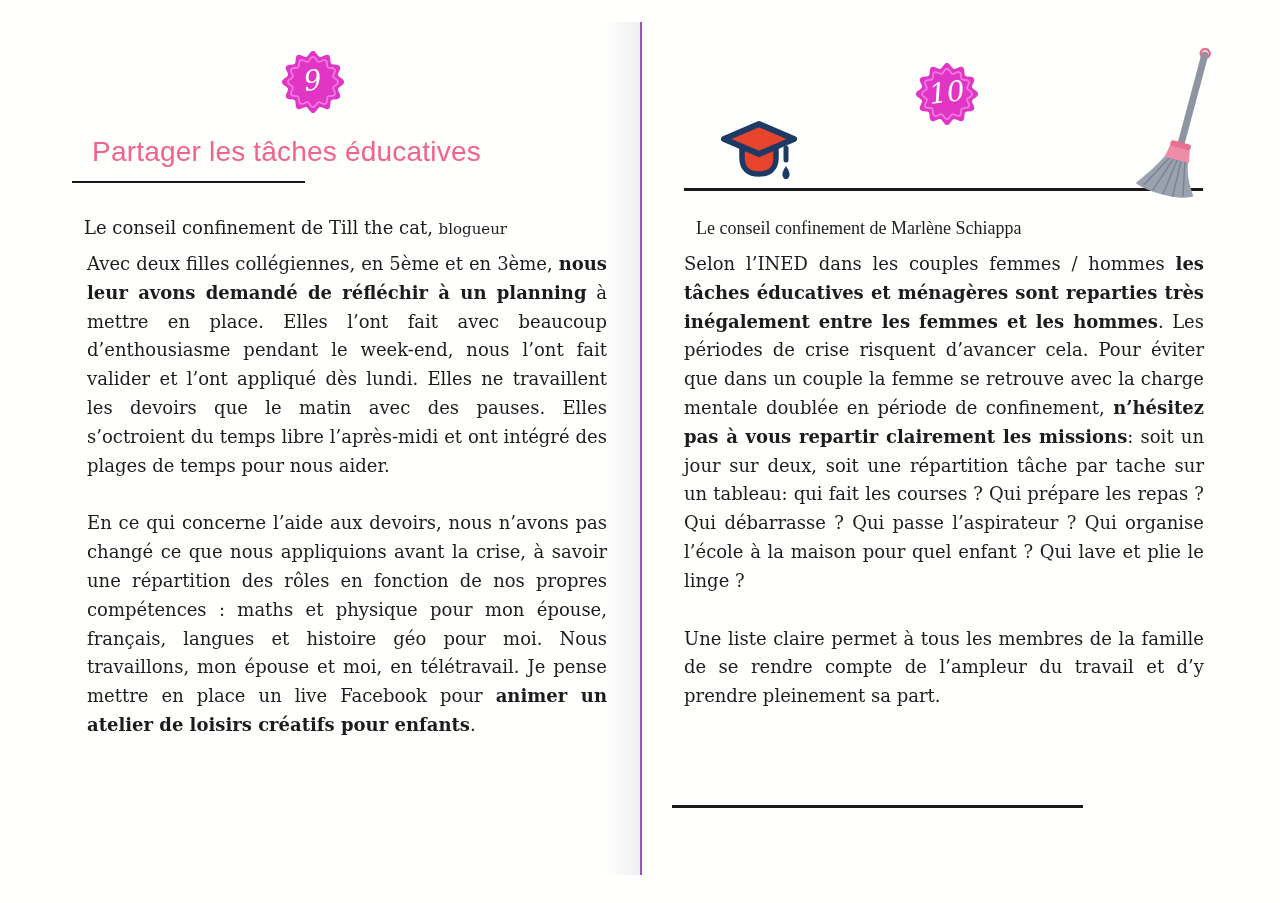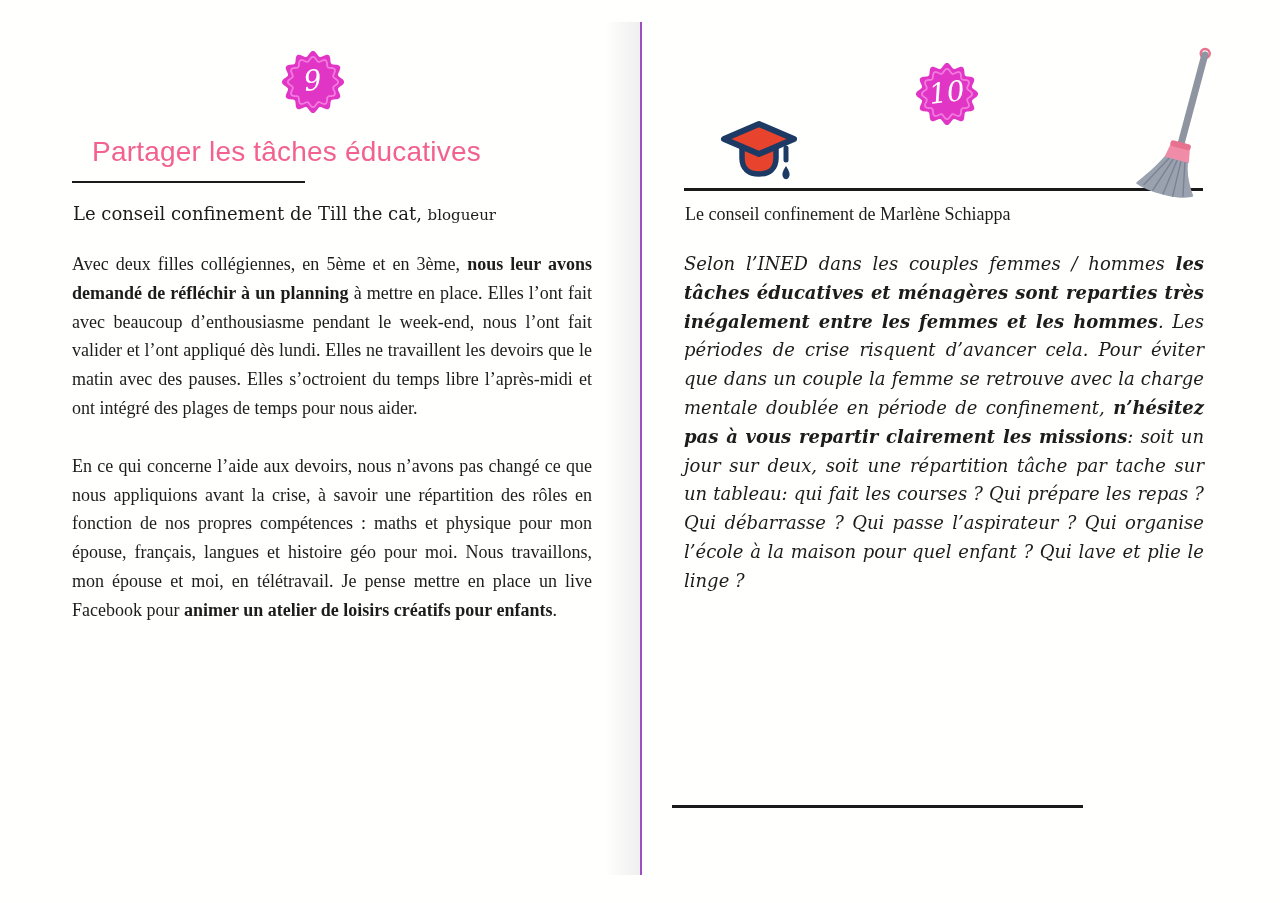--- a/index.html
+++ b/index.html
@@ -53,28 +53,28 @@
   }
 
   
   .title{
     position:absolute;left:84px;top:126px;margin:8px;width:520px;
     font-family:"Liberation Sans", sans-serif;font-weight:400;
     font-size:28px;line-height:36px;letter-spacing:0.2px;
     color:var(--title-pink);
   }
   .title-rule{position:absolute;left:72px;top:181px;width:233px;height:2px;background:var(--rule-black);}
-  .byline{position:absolute;margin:1px;font-size:18px;line-height:22px;color:var(--text);}
+  .byline{position:absolute;margin:12px;font-size:18px;line-height:28px;color:var(--text);}
   .byline-left{left:72px;top:202px;width:520px;}
   .byline-right{left:684px;top:202px;width:520px;font-family:Liberation Serif, serif;}
   .byline-role{font-size:15px;}
 
   .col-body{position:absolute;top:250px;width:520px;}
-  .col-body-left{left:72px;font-family:Liberation Serif, serif;}
-  .col-body-right{left:684px;font-style:italic;}
+  .col-body-left{left:87px;}
+  .col-body-right{left:684px;}
   .col-body p{
     margin:0 0 29px 0;font-size:18px;line-height:28.8px;
     text-align:justify;hyphens:none;
   }
   .col-body strong{font-weight:bold;}
 
   
   .cap-icon{position:absolute;left:718px;top:108px;width:84px;height:84px;}
   .broom-icon{position:absolute;left:1133px;top:42px;width:90px;height:156px;z-index:3;}
   .header-rule-right{position:absolute;left:684px;top:188px;width:519px;height:3px;background:var(--rule-black);z-index:1;}
@@ -142,18 +142,19 @@
         <rect x="34" y="100" width="21" height="6" rx="3" fill="var(--broom-pink-dark)"></rect>
       </g>
     </svg>
 
     <div class="header-rule-right"></div>
 
     <p class="byline byline-right"><span>Le conseil confinement de Marlène Schiappa</span></p>
 
     <div class="col-body col-body-right" id="right-body">
         <p><span>Selon l’INED dans les couples femmes / hommes </span><strong>les tâches éducatives et ménagères sont reparties très inégalement entre les femmes et les hommes</strong><span>. Les périodes de crise risquent d’avancer cela. Pour éviter que dans un couple la femme se retrouve avec la charge mentale doublée en période de confinement, </span><strong>n’hésitez pas à vous repartir clairement les missions</strong><span>: soit un jour sur deux, soit une répartition tâche par tache sur un tableau: qui fait les courses ? Qui prépare les repas ? Qui débarrasse ? Qui passe l’aspirateur ? Qui organise l’école à la maison pour quel enfant ? Qui lave et plie le linge ?</span></p>
+        <p><span>Une liste claire permet à tous les membres de la famille de se rendre compte de l’ampleur du travail et d’y prendre pleinement sa part.</span></p>
       </div>
 
     <div class="bottom-rule-right"></div>
   </section>
 
 </div>
 
 </body></html>

